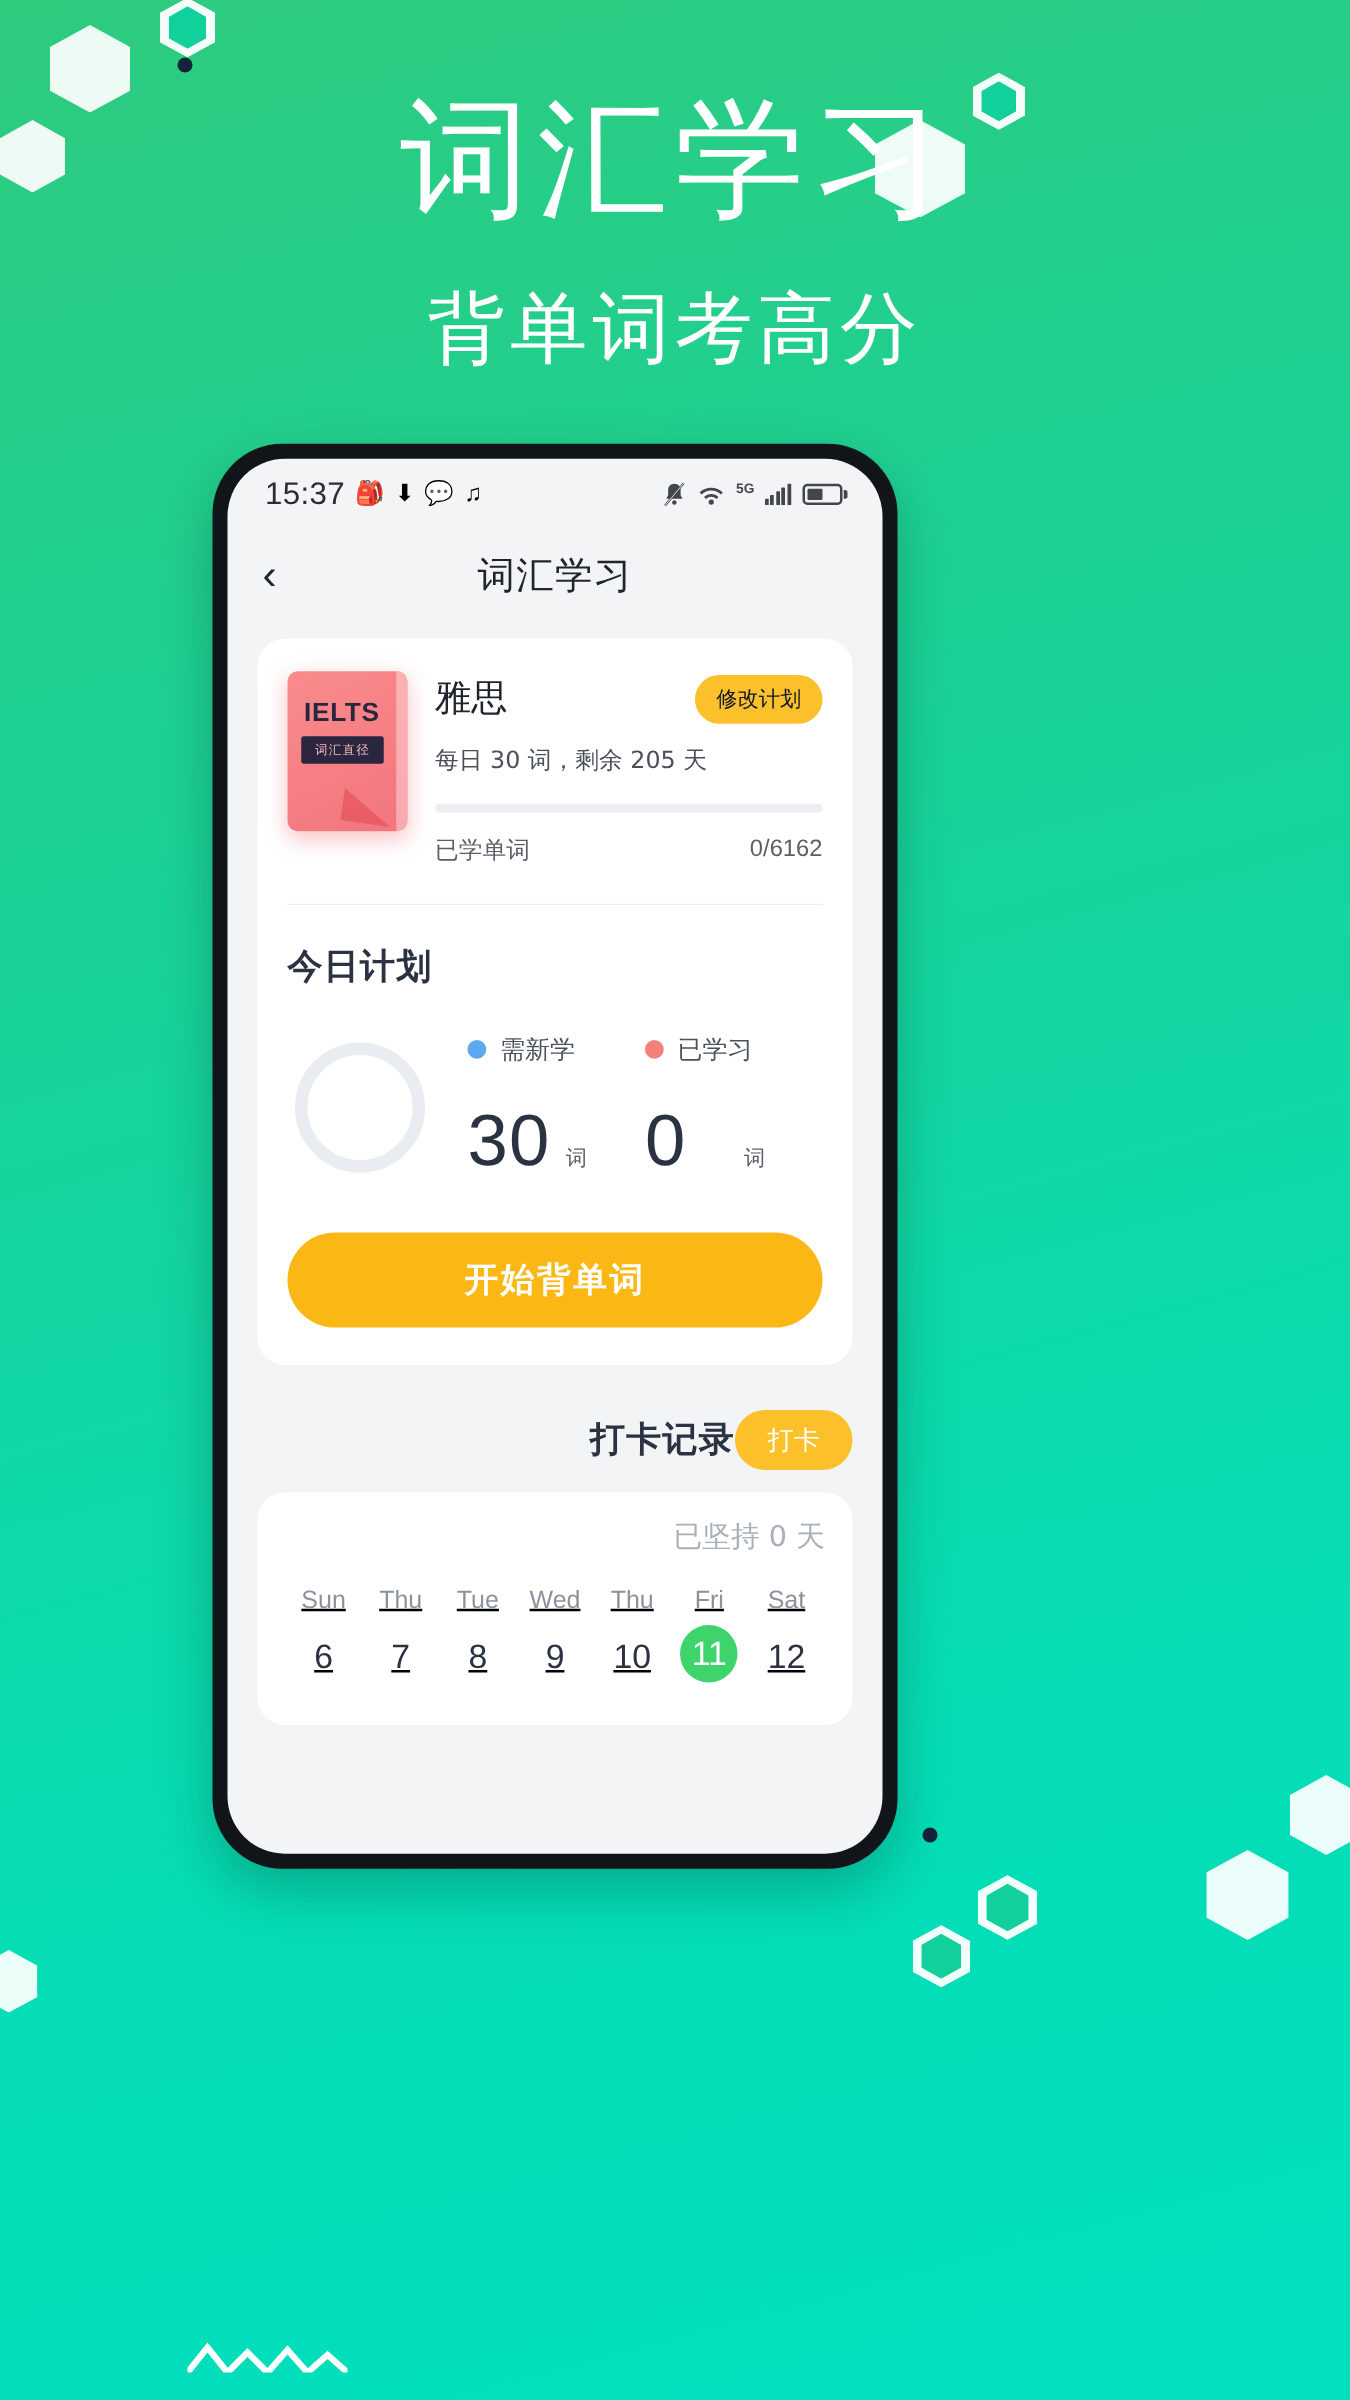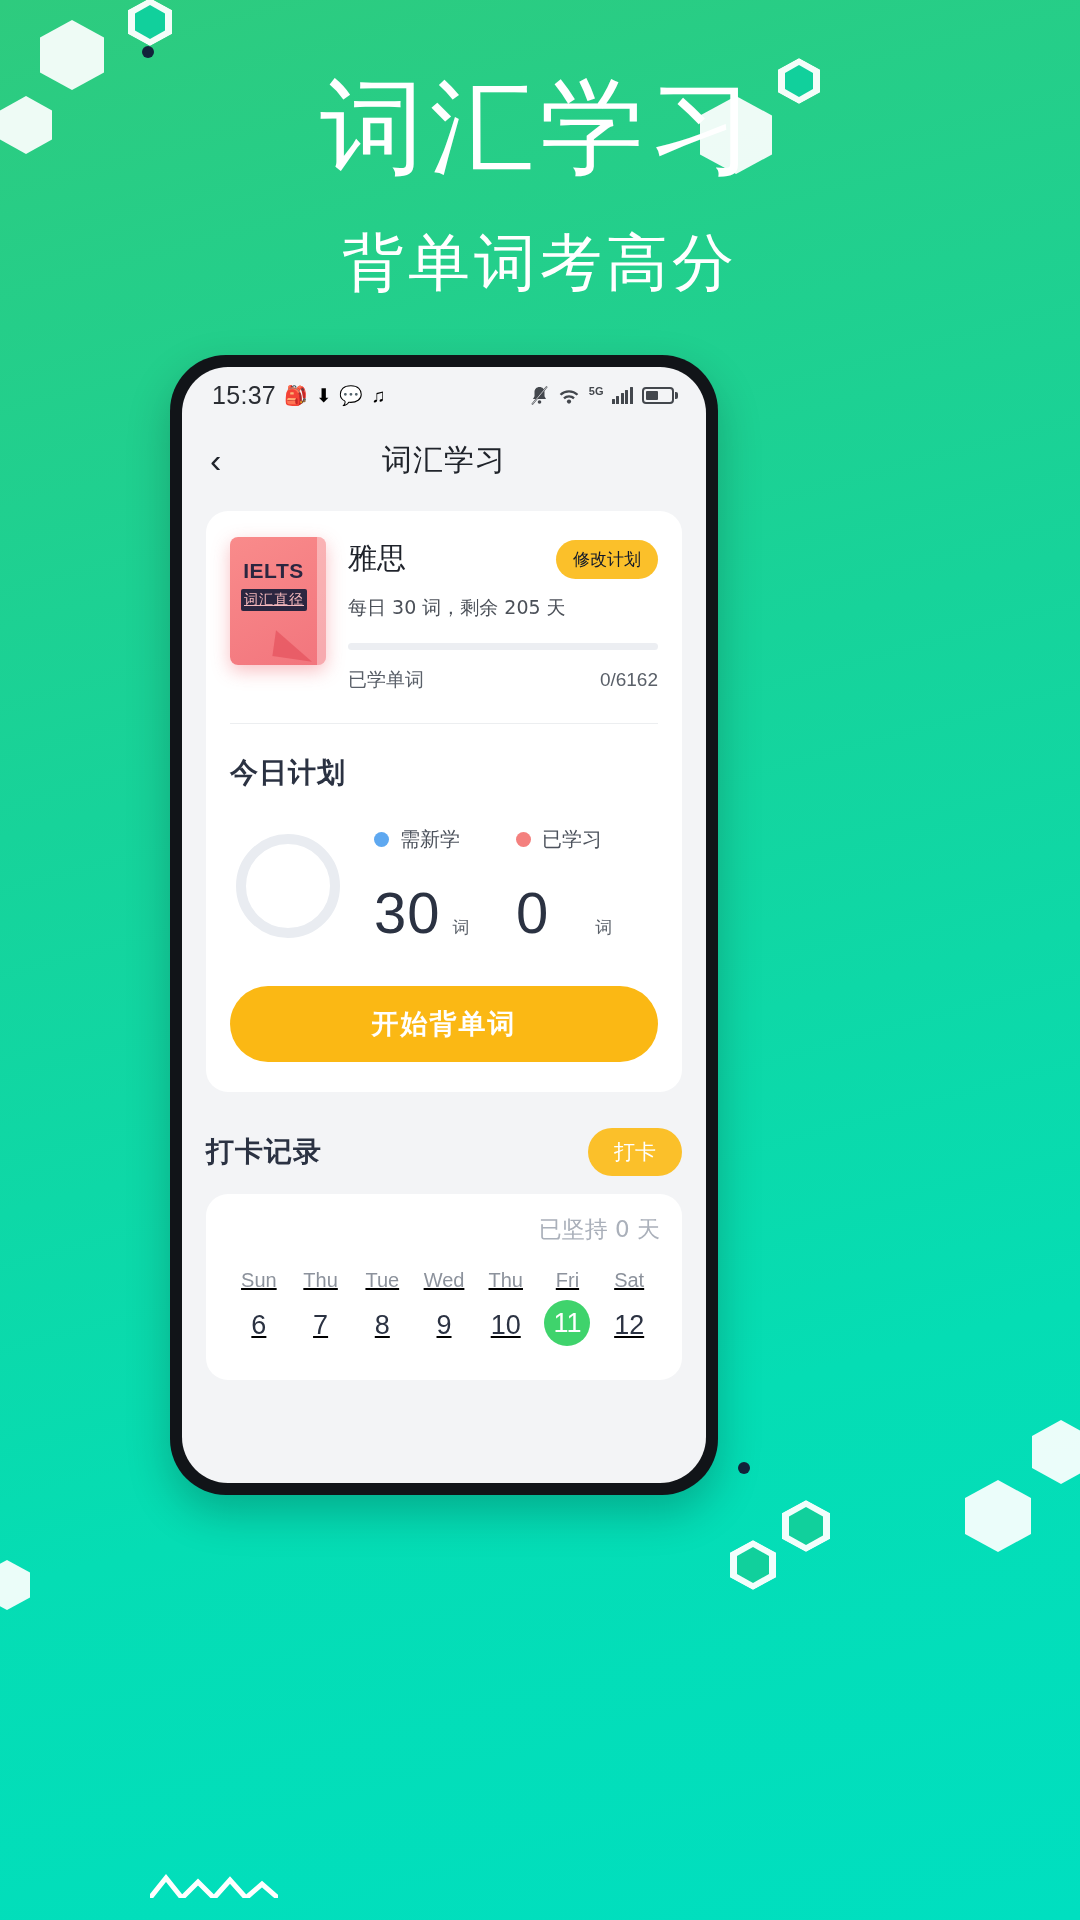--- a/index.html
+++ b/index.html
@@ -123,24 +123,23 @@
     background: rgba(255,255,255,0.38);
   }
   .book-ielts {
     position:absolute; top:22px; left:0; right:9px; text-align:center;
     font-size: 21px; font-weight:900; color:#2b2640; letter-spacing:.5px;
     font-family:"Liberation Sans", sans-serif;
   }
   .book-sub {
     position:absolute; top:52px; left:11px; right:19px; height:22px;
     background:#2b2640; border-radius:2px;
-    color:#f6b9bd; font-size:14px; letter-spacing:1px;
+    color:#f6b9bd; font-size:10px; letter-spacing:1px;
     display:flex; align-items:center; justify-content:center;
     font-family:"DejaVu Sans", sans-serif;
-    text-decoration:underline;
   }
   .book-tri {
     position:absolute; right:12px; bottom:6px;
     width:0;height:0;border-left:40px solid #e5545f;
     border-top:26px solid transparent; border-bottom:0 solid transparent;
     opacity:.75; transform: rotate(8deg);
   }
   .book-info { flex:1; min-width:0; padding-top:2px; }
   .book-head { display:flex; align-items:center; justify-content:space-between; }
   .book-title { font-size:29px; color:#1f232b; font-weight:500;
@@ -186,21 +185,21 @@
 
   .cta {
     margin-top:40px; height:76px; border-radius:42px; background:#FBB814;
     color:#fff; font-size:27px; font-weight:700; letter-spacing:2px;
     display:flex; align-items:center; justify-content:center; cursor:pointer;
     font-family:"DejaVu Sans", sans-serif;
   }
 
   
   .checkin-head {
-    margin-top:36px; display:flex; align-items:center; justify-content:space-between;
+    margin-top:36px; display:flex; align-items:center; justify-content:flex-end;
   }
   .checkin-title { font-size:28px; font-weight:700; color:#2b3242; letter-spacing:1px;
                    font-family:"DejaVu Sans", sans-serif;}
   .pill-checkin {
     background:#FBC02A; color:#fff; font-size:21px; font-weight:500;
     padding:10px 26px; border-radius:24px; cursor:pointer;
     font-family:"DejaVu Sans", sans-serif;
   }
   .cal-card {
     margin-top:18px; background:#fff; border-radius:22px;

